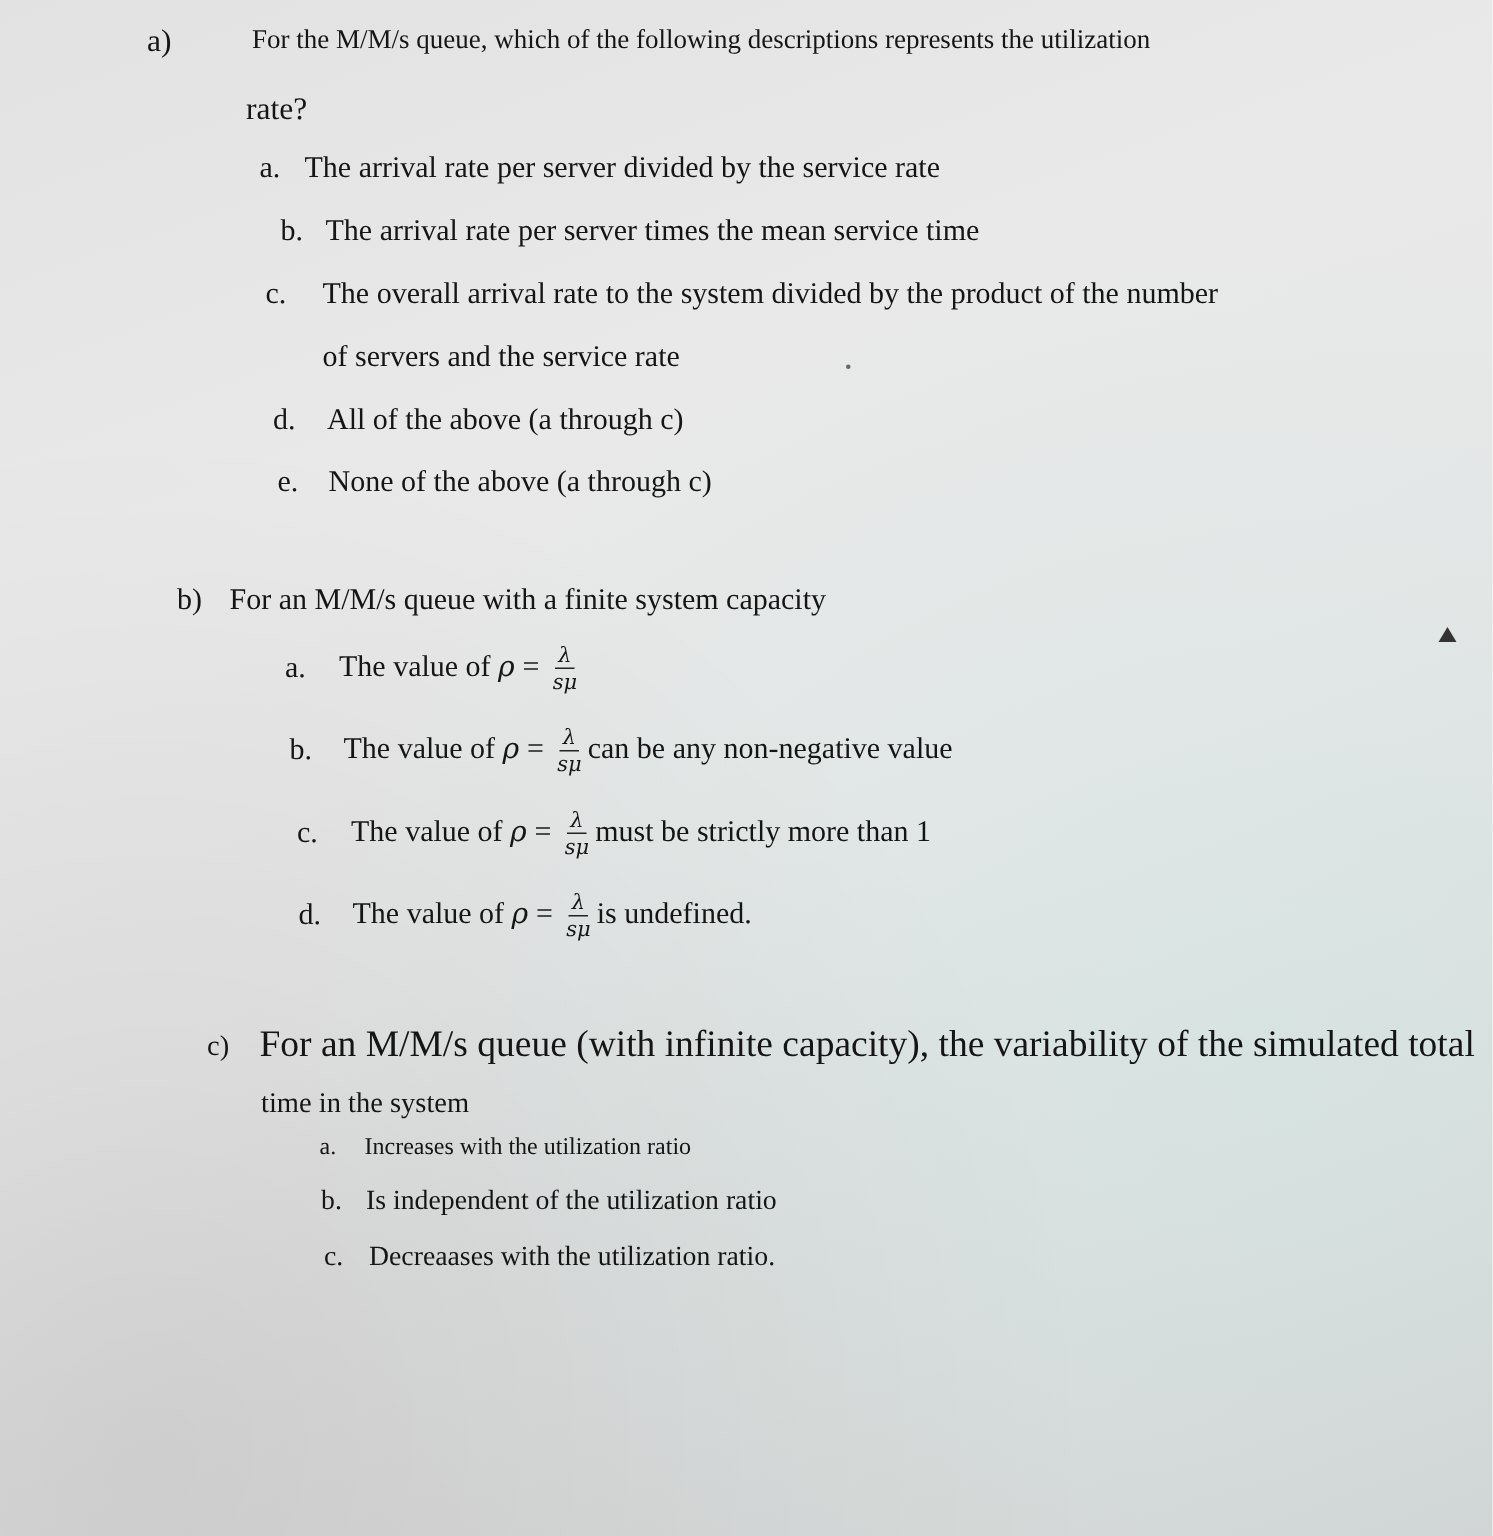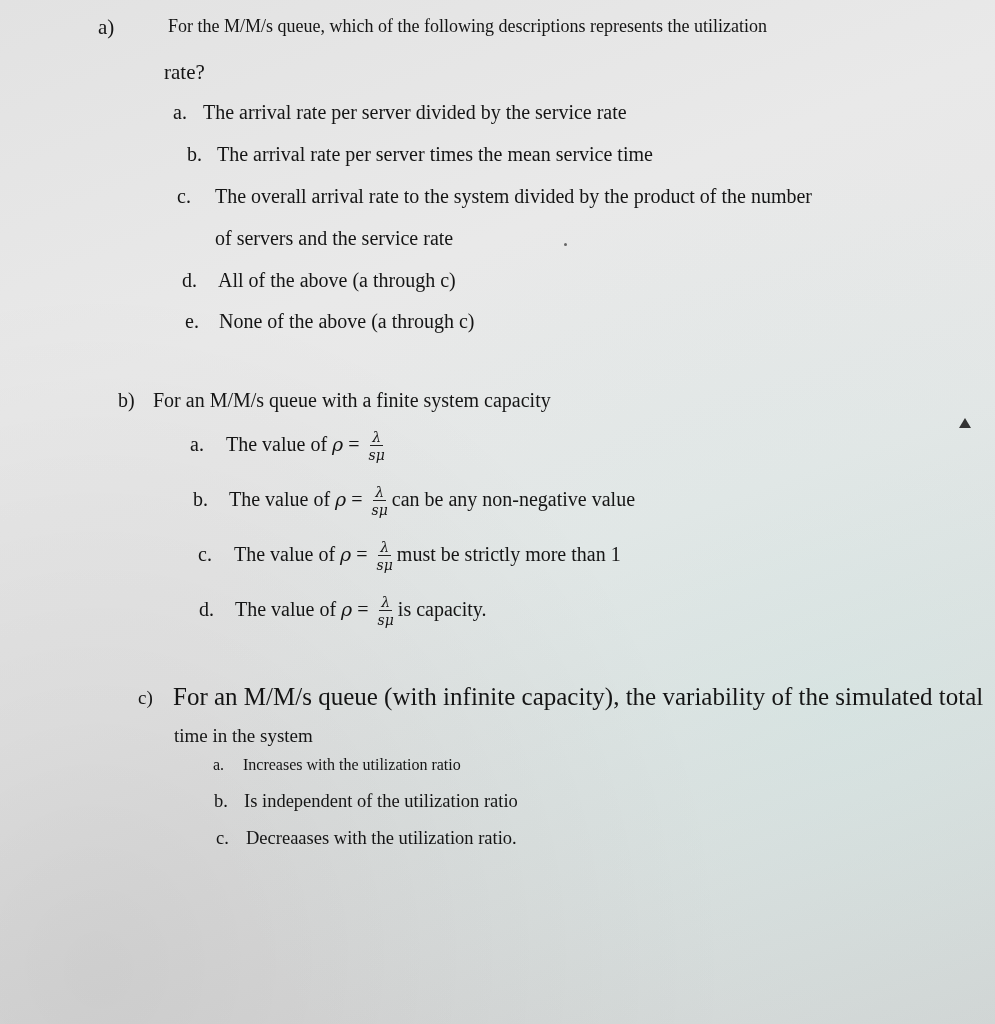--- a/index.html
+++ b/index.html
@@ -96,21 +96,21 @@
       </span><span>must be strictly more than 1</span>
   </div>
 
   <div class="opt" style="left:199px; top:595px;">
     <span class="lbl" style="width:36px;">d.</span><span>The value of</span>
     <span class="rho">ρ</span>
     <span>=</span>
     <span class="frac">
         <span class="num">λ</span>
         <span class="den">sμ</span>
-      </span><span>is capacity.</span>
+      </span><span>is undefined.</span>
   </div>
 </div>
 
 <div>
   <div class="q" style="left:138px; top:688px; font-size:19px;">c)</div>
   <div class="q" style="left:173px; top:684px; font-size:25px;">For an M/M/s queue (with infinite capacity), the variability of the simulated total</div>
   <div class="q" style="left:174px; top:726px; font-size:19px;">time in the system</div>
 
   <div class="opt" style="left:213px; top:756px; font-size:16px;">
     <span class="lbl">a.</span><span>Increases with the utilization ratio</span>

